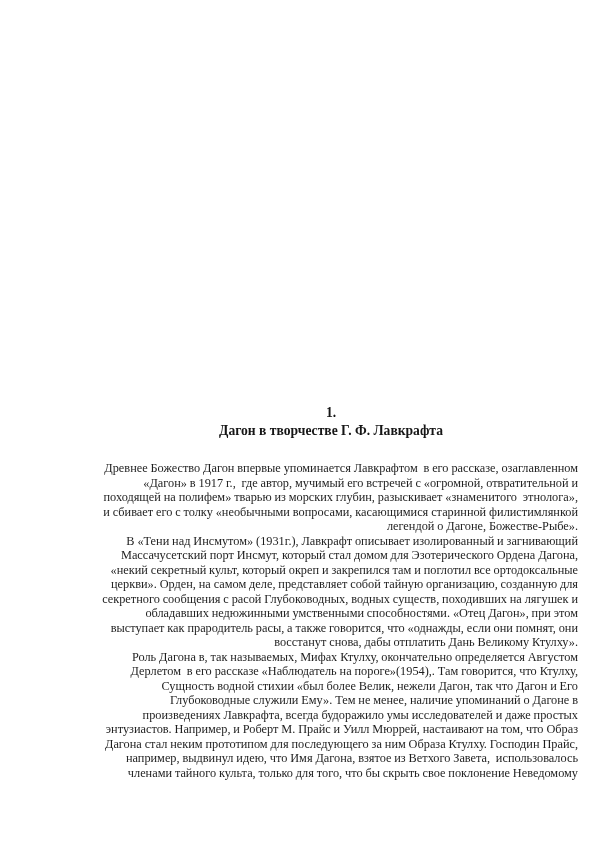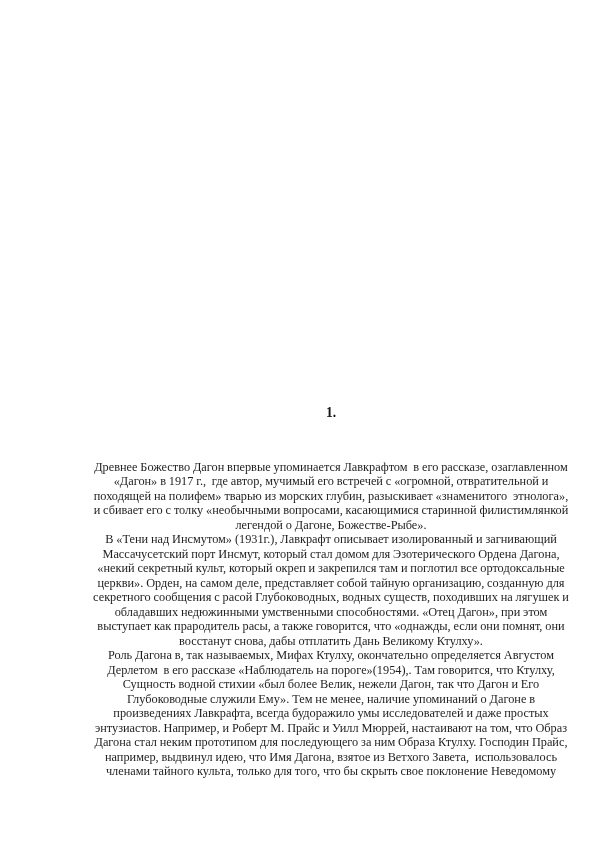--- a/index.html
+++ b/index.html
@@ -29,39 +29,40 @@
     line-height: 17.5px;
     color: #161616;
   }
   .heading-number {
     display: block;
   }
   .heading-title {
     display: block;
   }
   .body-text {
-    margin-top: 38px;
+    margin-top: 22px;
     font-size: 12.3px;
     line-height: 14.5px;
-    text-align: center;
+    text-align: right;
   }
   .body-text p {
     margin: 0;
     padding: 0;
     white-space: pre-wrap;
     word-spacing: -0.2px;
   }
 </style>
 </head>
 <body>
 
 <div class="page">
   <div class="content">
     <div class="heading">
       <span class="heading-number">1.</span>
+      <span class="heading-title">Дагон в творчестве Г. Ф. Лавкрафта</span>
     </div>
     <div class="body-text">
       <p>Древнее Божество Дагон впервые упоминается Лавкрафтом  в его рассказе, озаглавленном
 «Дагон» в 1917 г.,  где автор, мучимый его встречей с «огромной, отвратительной и
 походящей на полифем» тварью из морских глубин, разыскивает «знаменитого  этнолога»,
 и сбивает его с толку «необычными вопросами, касающимися старинной филистимлянкой
 легендой о Дагоне, Божестве-Рыбе».</p>
       <p>В «Тени над Инсмутом» (1931г.), Лавкрафт описывает изолированный и загнивающий
 Массачусетский порт Инсмут, который стал домом для Эзотерического Ордена Дагона,
 «некий секретный культ, который окреп и закрепился там и поглотил все ортодоксальные

